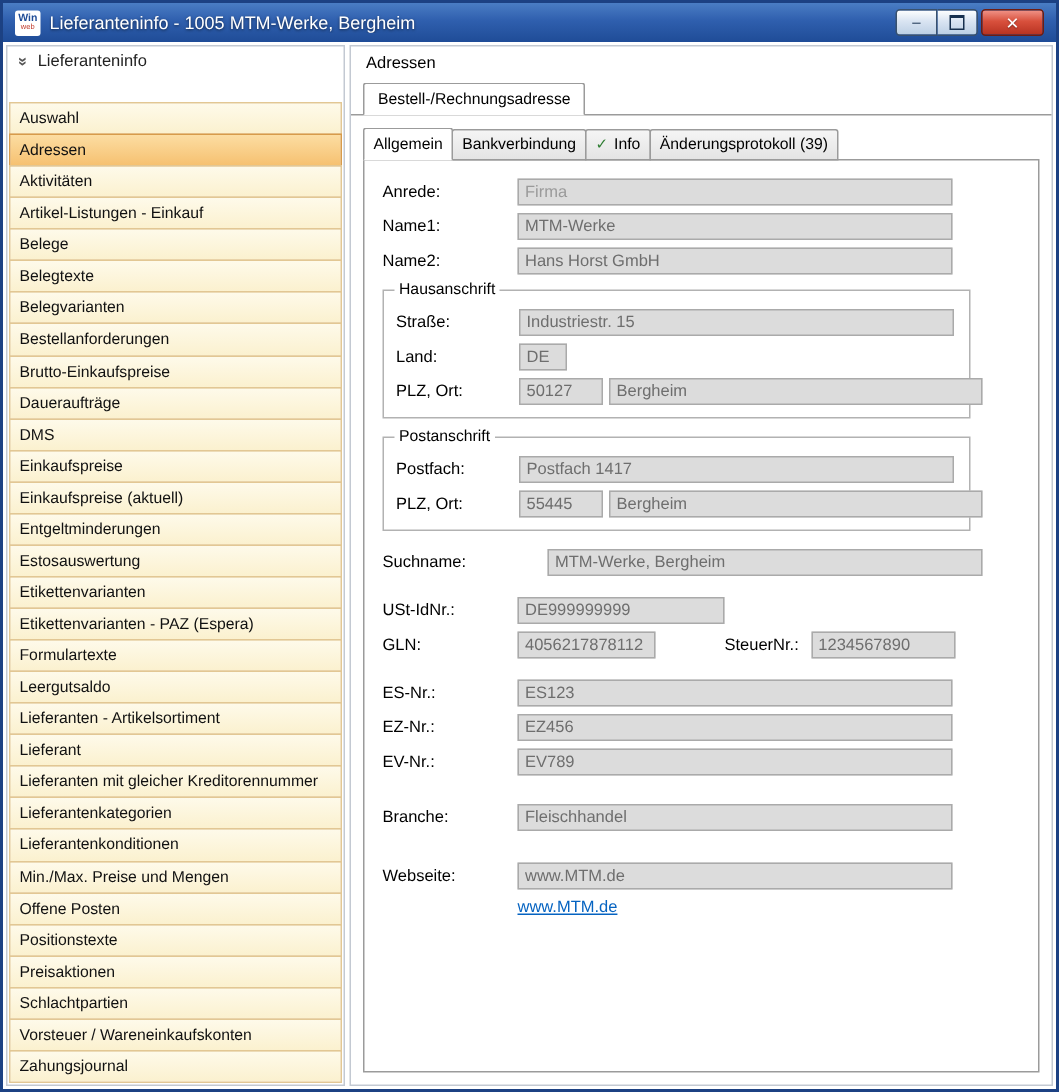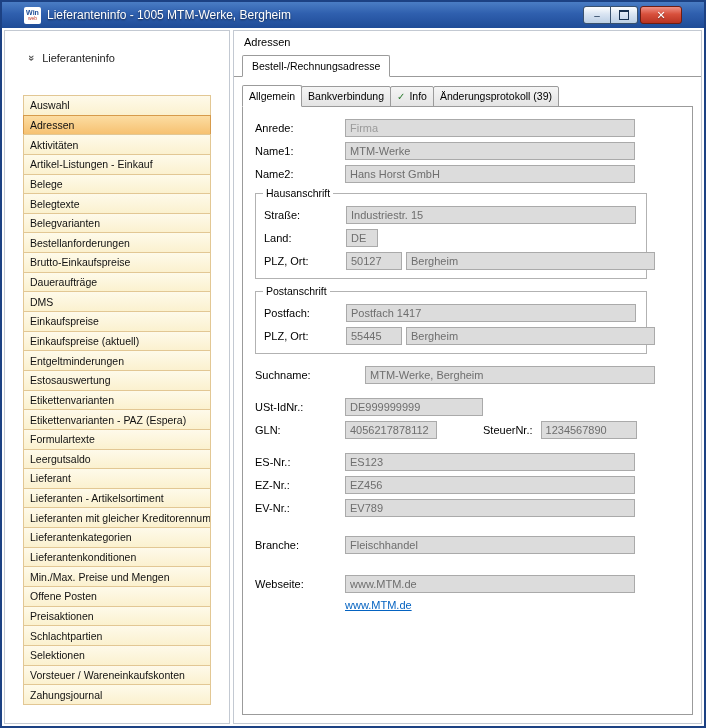--- a/index.html
+++ b/index.html
@@ -1,29 +1,29 @@
 <!DOCTYPE html>
 <html><head>
 <meta charset="utf-8">
 <style>
   html,body{margin:0;padding:0;background:#cfd8e4;font-family:"Liberation Sans","DejaVu Sans",sans-serif;}
   .window{width:706px;height:728px;box-sizing:border-box;border:2px solid #1c4183;background:#2c5aa4;display:flex;flex-direction:column;}
-  .titlebar{height:26px;flex:none;display:flex;align-items:center;gap:6px;padding:0 22px;background:linear-gradient(180deg,#4a7dc4 0%,#2f5fae 45%,#1f4c97 100%);}
+  .titlebar{height:26px;flex:none;display:flex;align-items:center;gap:6px;padding:0 8px;background:linear-gradient(180deg,#4a7dc4 0%,#2f5fae 45%,#1f4c97 100%);}
   .app-icon{width:17px;height:17px;background:#fff;border-radius:2px;display:flex;flex-direction:column;align-items:center;justify-content:center;line-height:1;flex:none;}
   .app-icon .t{font-size:7px;font-weight:bold;color:#1f4c97;}
   .app-icon .b{font-size:5px;color:#c0392b;}
   .title{flex:1;color:#fff;font-size:12px;text-shadow:0 1px 2px rgba(0,0,0,.6);white-space:nowrap;overflow:hidden;}
   .win-controls{display:flex;align-items:center;flex:none;}
   .wbtn{height:18px;box-sizing:border-box;border:1px solid #39516e;display:flex;align-items:center;justify-content:center;font-size:10px;color:#17304f;background:linear-gradient(180deg,#fdfeff,#d9e4f2 45%,#bccfe4);cursor:default;}
   .wbtn.min{width:28px;border-radius:3px 0 0 3px;}
   .wbtn.max{width:27px;border-left:none;border-radius:0 3px 3px 0;}
   .max-glyph{width:8px;height:7px;border:1px solid #17304f;border-top-width:2px;display:inline-block;}
   .wbtn.close{width:42px;margin-left:2px;border-radius:3px;border-color:#6e1d12;background:linear-gradient(180deg,#f09286,#d8503c 45%,#b83322);color:#fff;font-weight:bold;font-size:11px;text-shadow:0 1px 1px rgba(0,0,0,.4);}
   .win-body{flex:1;min-height:0;background:#fff;display:flex;gap:3px;padding:2px;}
-  .sidebar{width:226px;flex:none;box-sizing:border-box;border:1px solid #c3c9d2;display:flex;flex-direction:column;padding:18px;background:#fff;gap:10px;}
+  .sidebar{width:226px;flex:none;box-sizing:border-box;border:1px solid #c3c9d2;display:flex;flex-direction:column;padding:1px;background:#fff;}
   .side-header{flex:none;display:flex;align-items:center;gap:7px;font-size:11px;color:#222;padding:3px 4px 3px 6px;}
   .chevron{display:inline-block;transform:rotate(90deg);font-size:11px;color:#555;font-weight:bold;}
   .side-items{flex:1;display:flex;flex-direction:column;min-height:0;}
   .side-item{flex:1;display:flex;align-items:center;box-sizing:border-box;border:1px solid #e2c794;background:linear-gradient(180deg,#fefaea,#fbf1cf);margin-top:-1px;padding:0 6px;font-size:10.5px;color:#111;white-space:nowrap;overflow:hidden;cursor:default;}
   .side-item:first-child{margin-top:18px;}
   .side-item.selected{background:linear-gradient(180deg,#fcdda2,#f6c171);border-color:#d79b4b;}
   .content{flex:1;min-width:0;box-sizing:border-box;border:1px solid #c3c9d2;display:flex;flex-direction:column;background:#fff;}
   .content-header{flex:none;font-size:11px;padding:5px 10px 4px;}
   .outer-tabs{flex:none;display:flex;padding:3px 8px 0;border-bottom:1px solid #9b9b9b;}
   .outer-tab{background:#fff;border:1px solid #9b9b9b;border-bottom:1px solid #fff;margin-bottom:-1px;border-radius:2px 2px 0 0;padding:4px 9px;font-size:10.5px;position:relative;z-index:1;}
@@ -89,30 +89,30 @@
           <div class="side-item">Daueraufträge</div>
           <div class="side-item">DMS</div>
           <div class="side-item">Einkaufspreise</div>
           <div class="side-item">Einkaufspreise (aktuell)</div>
           <div class="side-item">Entgeltminderungen</div>
           <div class="side-item">Estosauswertung</div>
           <div class="side-item">Etikettenvarianten</div>
           <div class="side-item">Etikettenvarianten - PAZ (Espera)</div>
           <div class="side-item">Formulartexte</div>
           <div class="side-item">Leergutsaldo</div>
+          <div class="side-item">Lieferanten - Artikelsortiment</div>
           <div class="side-item">Lieferant</div>
-          <div class="side-item">Lieferanten - Artikelsortiment</div>
           <div class="side-item">Lieferanten mit gleicher Kreditorennummer</div>
           <div class="side-item">Lieferantenkategorien</div>
           <div class="side-item">Lieferantenkonditionen</div>
           <div class="side-item">Min./Max. Preise und Mengen</div>
           <div class="side-item">Offene Posten</div>
+          <div class="side-item">Positionstexte</div>
           <div class="side-item">Preisaktionen</div>
           <div class="side-item">Schlachtpartien</div>
-          <div class="side-item">Selektionen</div>
           <div class="side-item">Vorsteuer / Wareneinkaufskonten</div>
           <div class="side-item">Zahungsjournal</div>
         </div>
     </div>
 
     <div class="content">
       <div class="content-header">Adressen</div>
       <div class="outer-tabs">
         <div class="outer-tab">Bestell-/Rechnungsadresse</div>
       </div>

